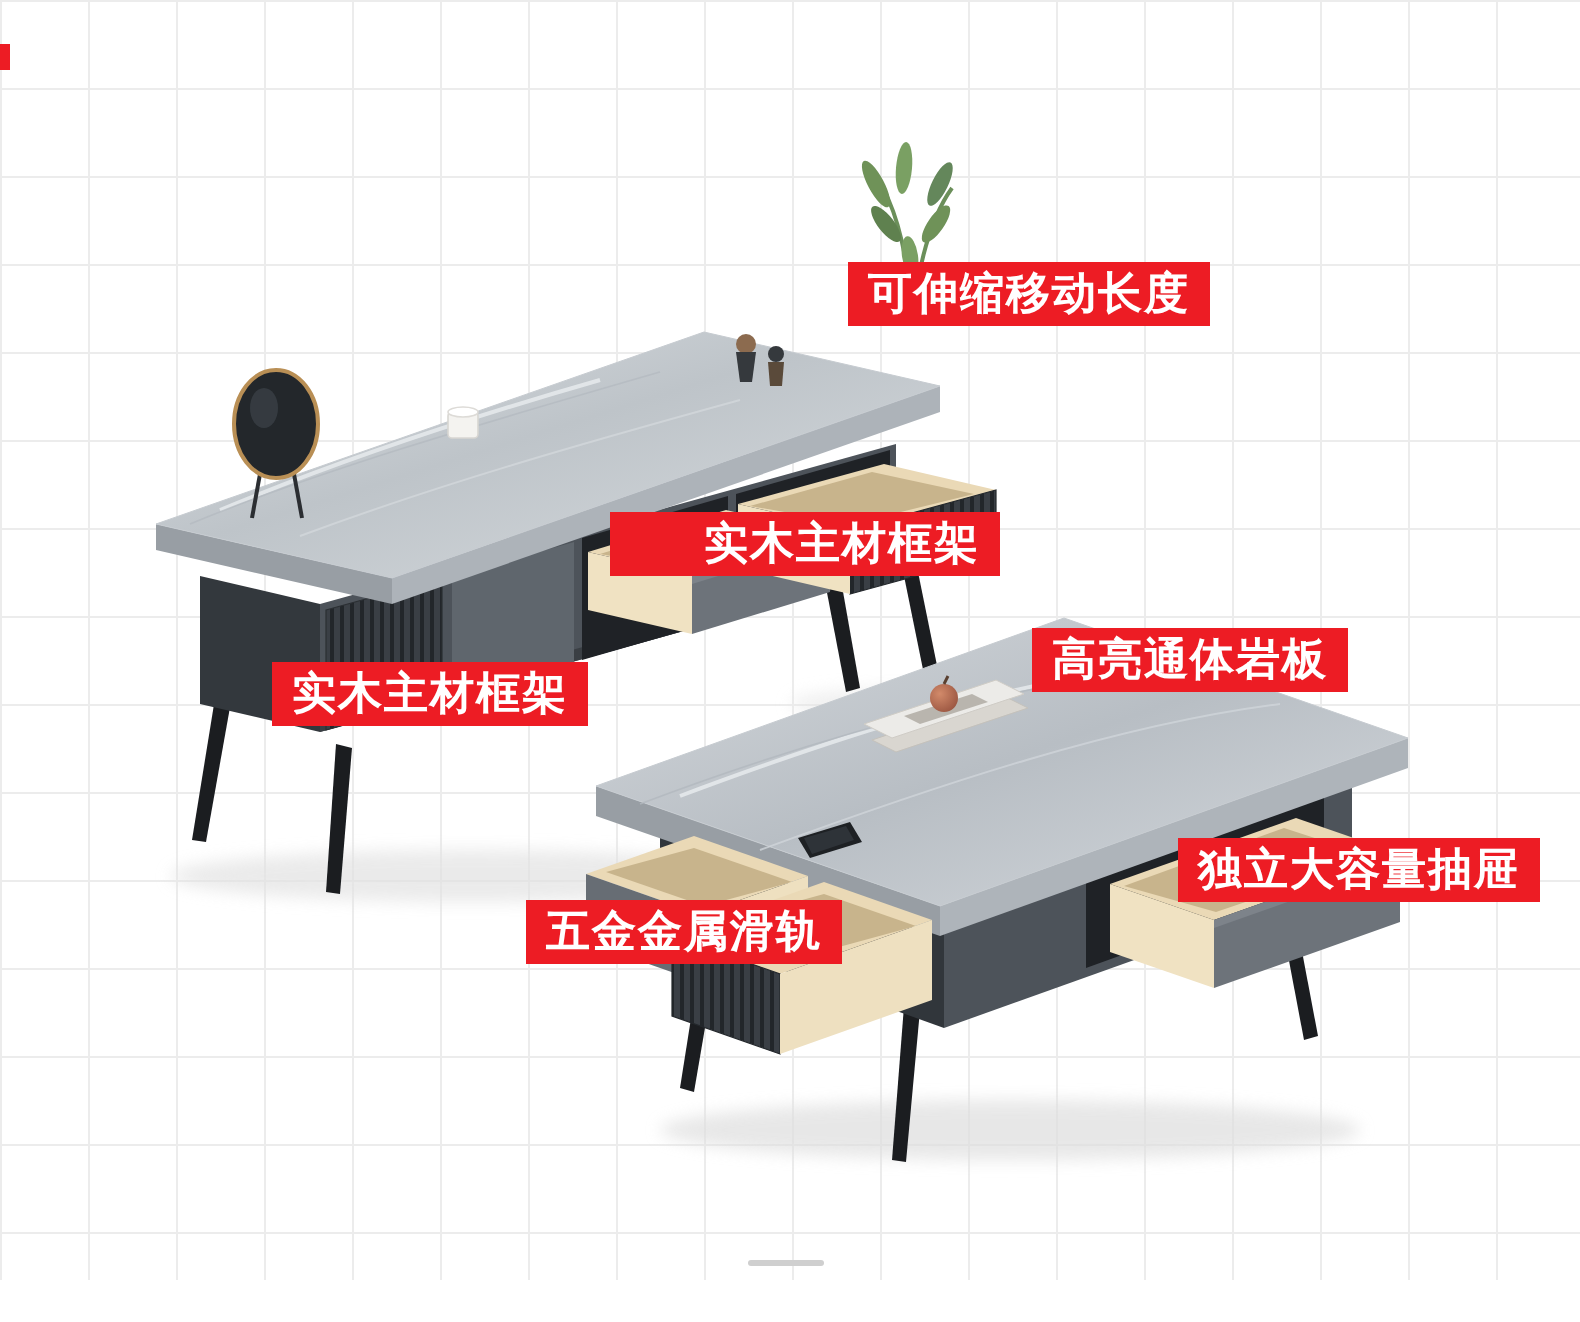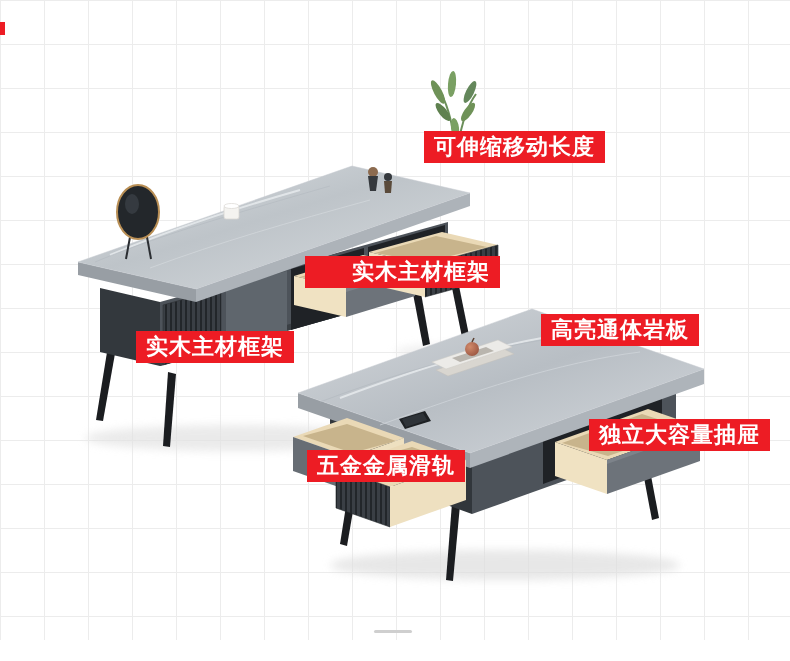--- a/index.html
+++ b/index.html
@@ -181,19 +181,19 @@
       </g>
       <g>
         <polygon points="399,419 425,411 431,421 405,429" fill="#1e2124"></polygon>
         <polygon points="402,419 423,413 427,420 406,427" fill="#2e3338"></polygon>
       </g>
     </g>
   </svg>
 
   <div class="callout" id="callout-0" style="background-color: rgb(237, 28, 36);">可伸缩移动长度</div>
   <div class="callout" id="callout-1" style="background-color: rgb(237, 28, 36); padding-left: 47px;">实木主材框架</div>
-  <div class="callout" id="callout-2" style="background-color: rgb(237, 28, 36); margin-left: 25px;">高亮通体岩板</div>
+  <div class="callout" id="callout-2" style="background-color: rgb(237, 28, 36);">高亮通体岩板</div>
   <div class="callout" id="callout-3" style="background-color: rgb(237, 28, 36);">实木主材框架</div>
   <div class="callout" id="callout-4" style="background-color: rgb(237, 28, 36); margin-left: 43px;">独立大容量抽屉</div>
-  <div class="callout" id="callout-5" style="background-color: rgb(237, 28, 36); margin-left: 44px;">五金金属滑轨</div>
+  <div class="callout" id="callout-5" style="background-color: rgb(237, 28, 36);">五金金属滑轨</div>
 
   <div class="page-indicator"></div>
 </div>
 
 </body></html>

